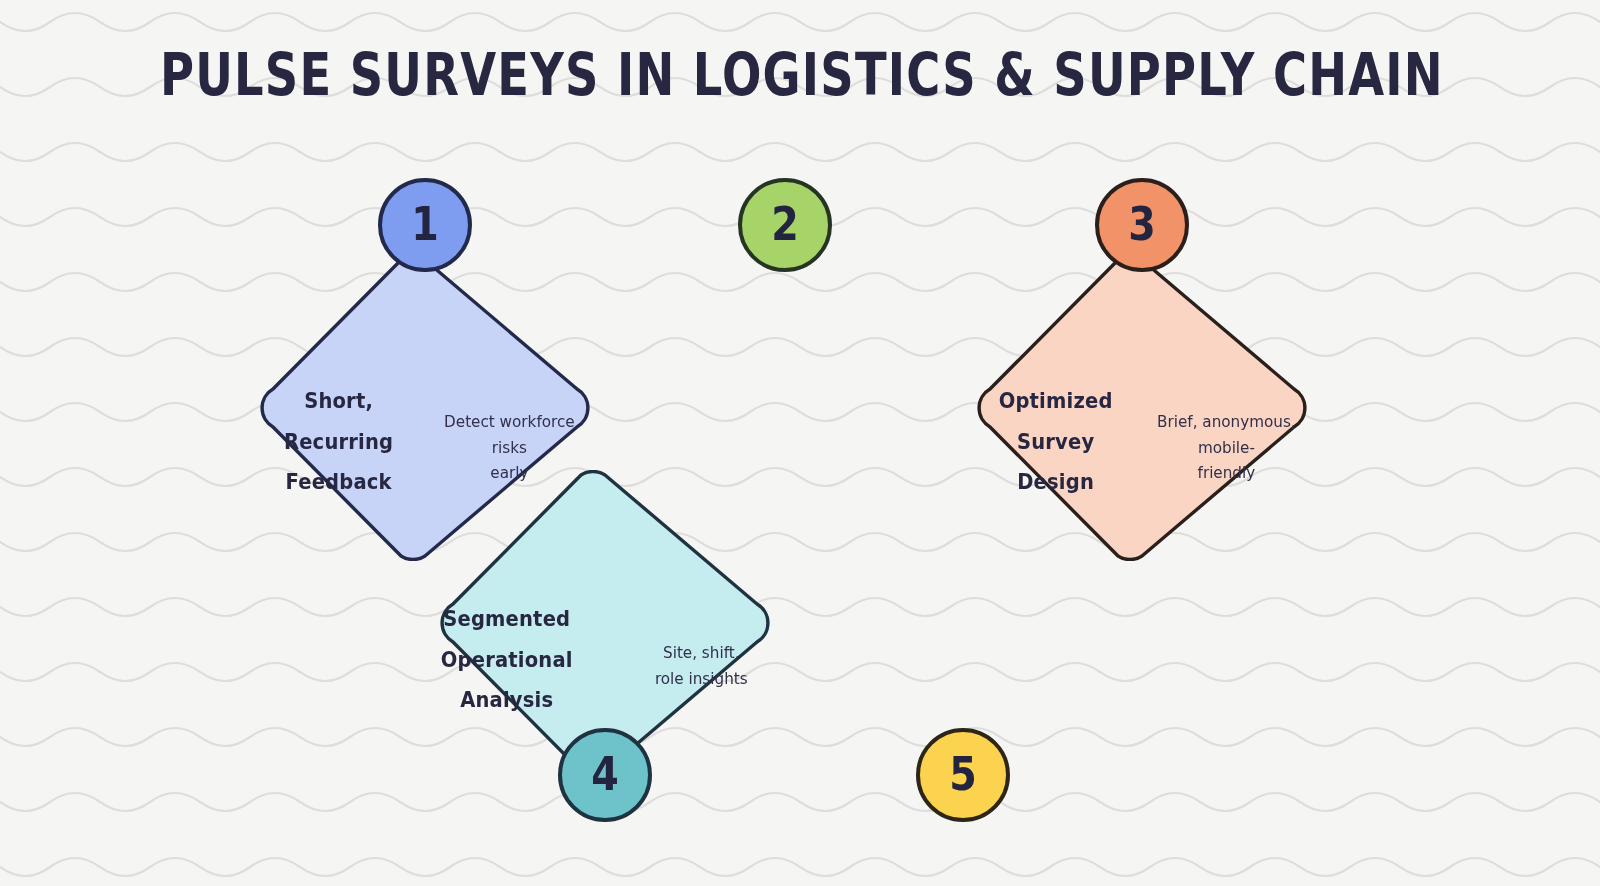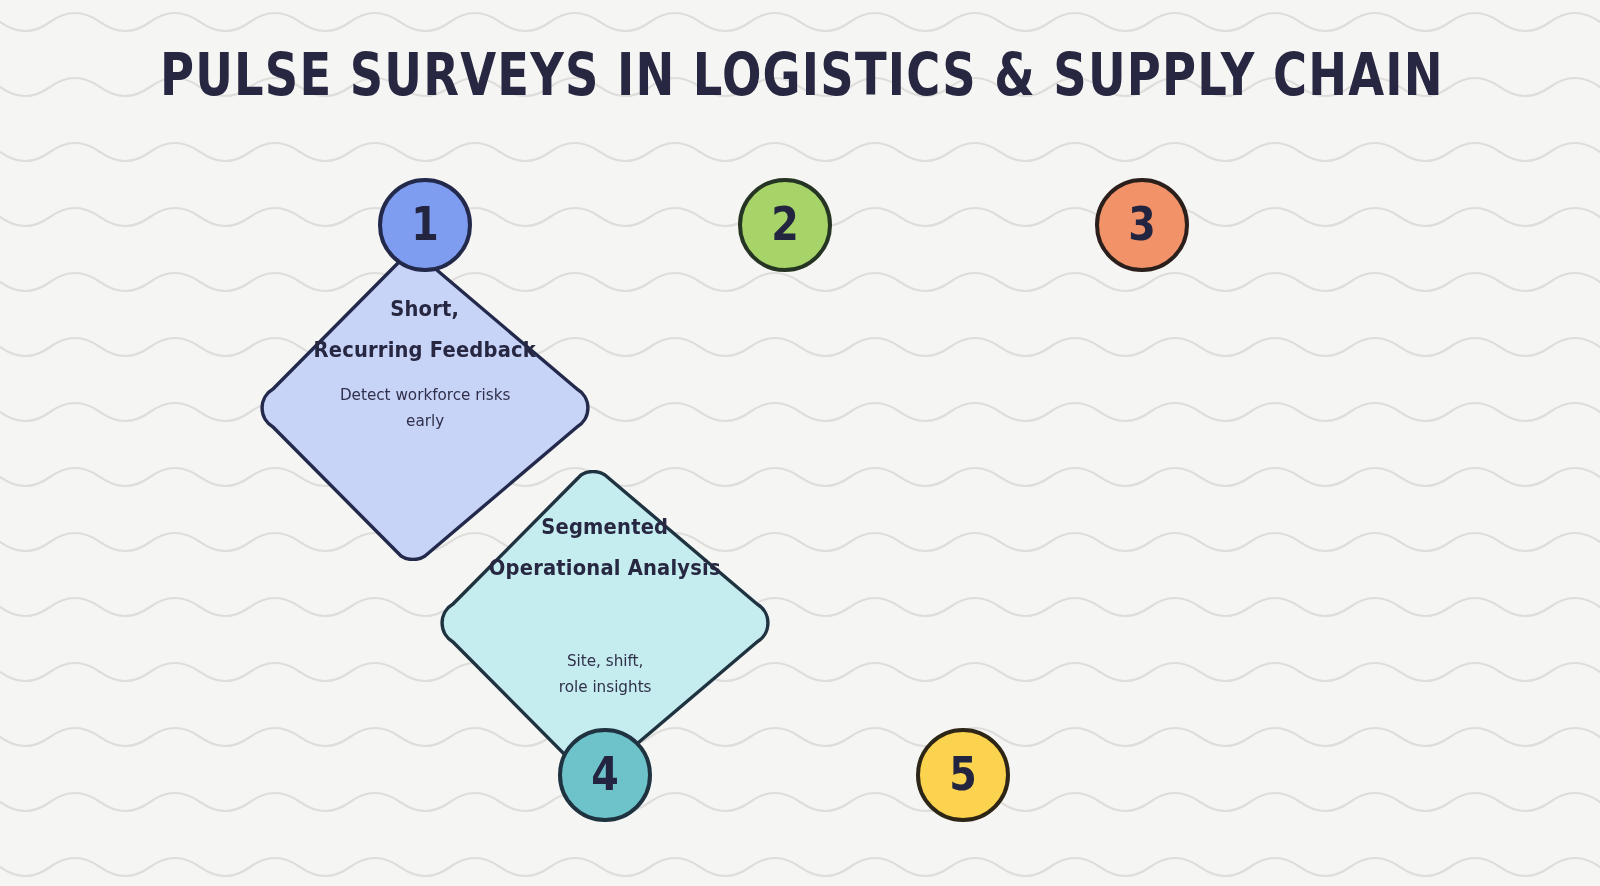--- a/index.html
+++ b/index.html
@@ -62,21 +62,20 @@
     position: absolute;
     left: 0; top: 0;
   }
 
   .diamond-content {
     position: absolute;
     left: 0; top: 0;
     width: 100%;
     height: 100%;
     display: flex;
-    flex-direction: column;
     align-items: center;
     justify-content: flex-start;
     pointer-events: none;
   }
 
   .d-heading {
     font-family: "DejaVu Sans", "Liberation Sans", sans-serif;
     font-size: 21px;
     font-weight: 600;
     color: #272741;
@@ -149,20 +148,39 @@
         <div>Recurring Feedback</div>
       </div>
       <div class="d-desc">
         <div>Detect workforce risks</div>
         <div>early</div>
       </div>
     </div>
   </div>
 
 
+  <div class="diamond top-row" style="left:971px; top:255px; width:342px; height:306px;">
+    <svg class="diamond-shape" width="342" height="306" viewBox="0 0 342 306" xmlns="http://www.w3.org/2000/svg">
+      <path d="M 171 5
+               L 323 134 A 22 22 0 0 1 323 172
+               L 171 301 A 22 22 0 0 1 147 301
+               L 19 172 A 22 22 0 0 1 19 134
+               L 147 5 A 22 22 0 0 1 171 5 Z" fill="#fad5c4" stroke="#2b1f1c" stroke-width="3.4" stroke-linejoin="round"></path>
+    </svg>
+    <div class="diamond-content" style="padding-top:34px;">
+      <div class="d-heading">
+        <div>Optimized</div>
+        <div>Survey Design</div>
+      </div>
+      <div class="d-desc">
+        <div>Brief, anonymous, mobile-</div>
+        <div>friendly</div>
+      </div>
+    </div>
+  </div>
 
   <div class="diamond bottom-row" style="left:434px; top:470px; width:342px; height:306px;">
     <svg class="diamond-shape" width="342" height="306" viewBox="0 0 342 306" xmlns="http://www.w3.org/2000/svg">
       <path d="M 171 5
                L 323 134 A 22 22 0 0 1 323 172
                L 171 301 A 22 22 0 0 1 147 301
                L 19 172 A 22 22 0 0 1 19 134
                L 147 5 A 22 22 0 0 1 171 5 Z" fill="#c5ecef" stroke="#1f3240" stroke-width="3.4" stroke-linejoin="round"></path>
     </svg>
     <div class="diamond-content" style="padding-top:37px;gap:48px;">

